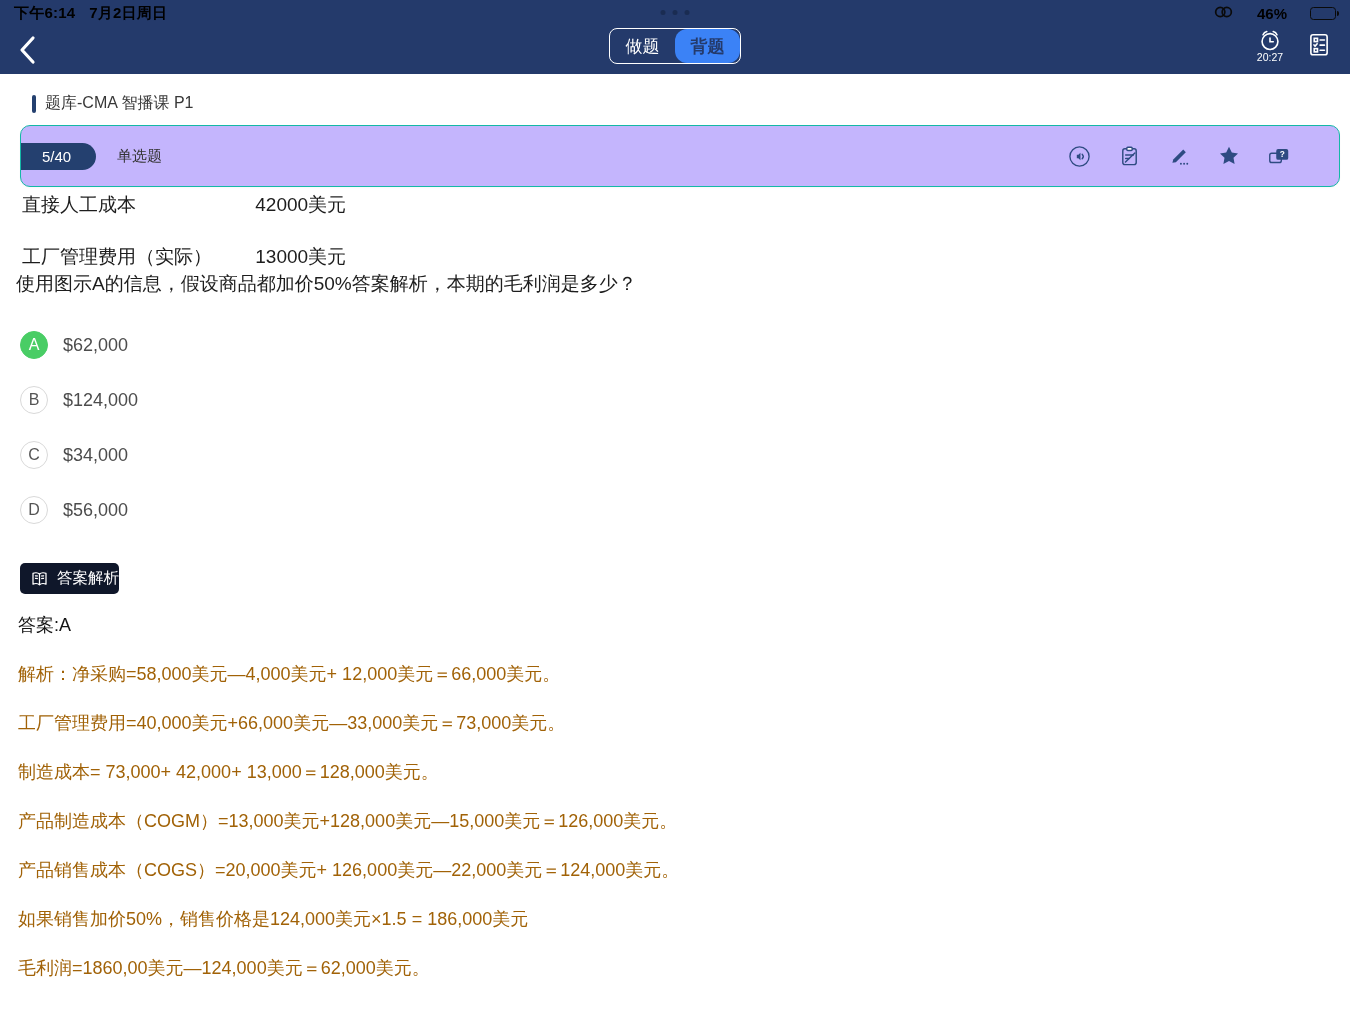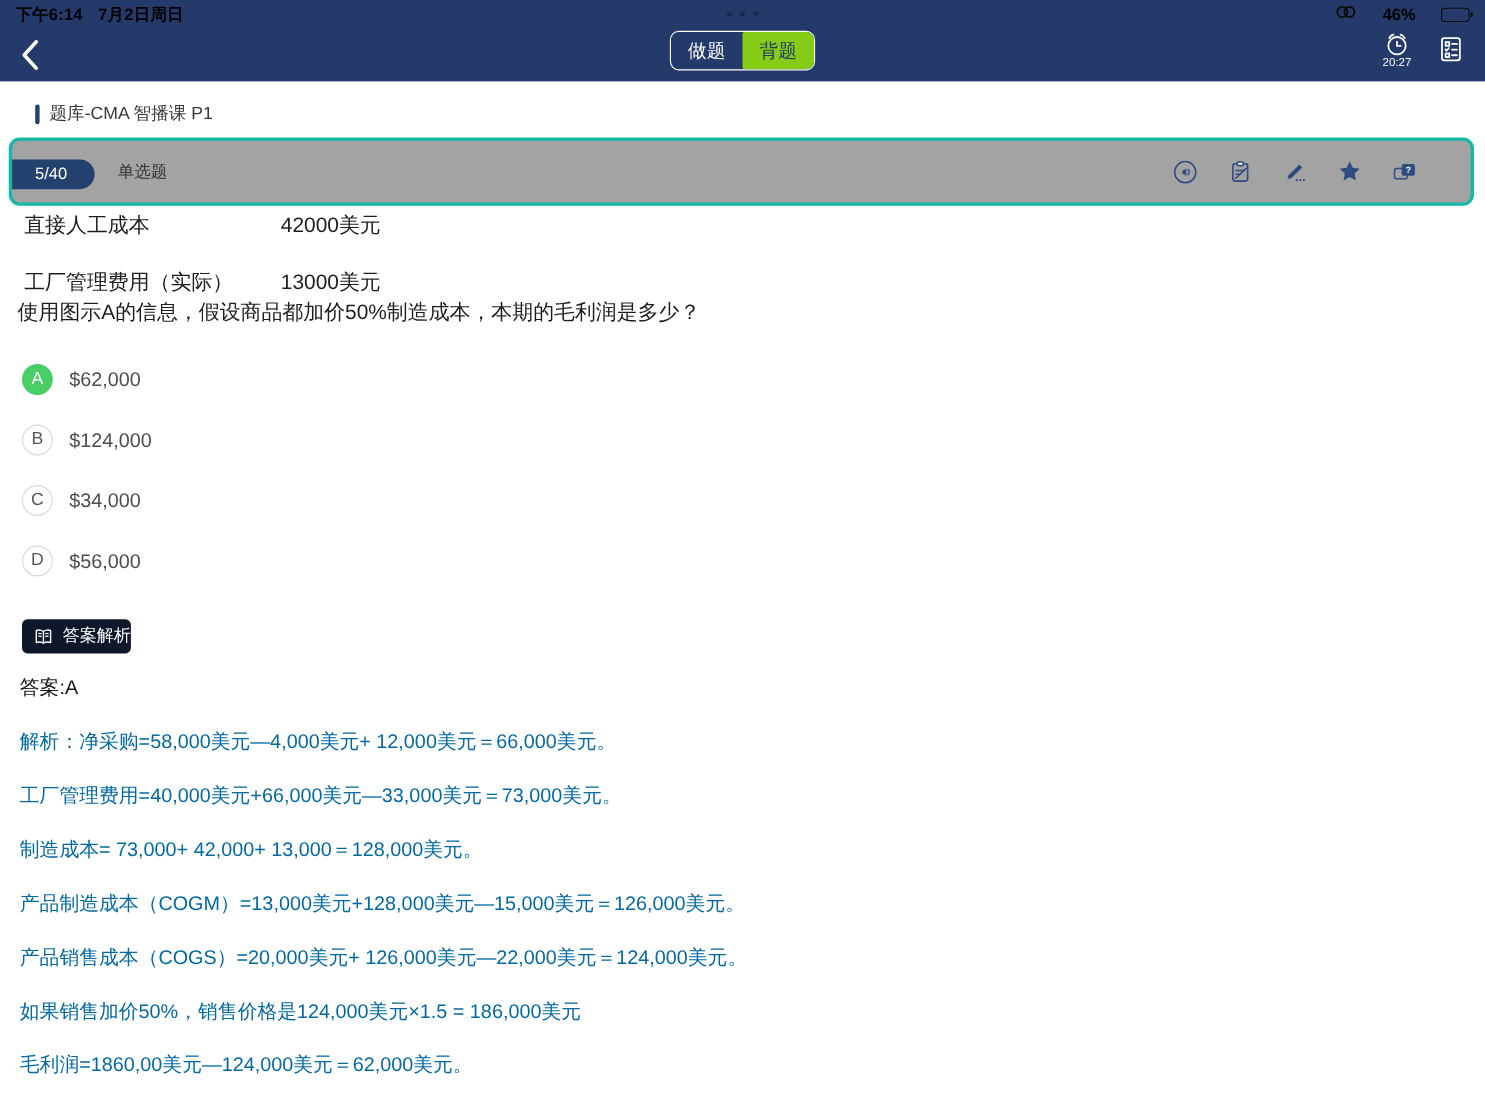--- a/index.html
+++ b/index.html
@@ -23,34 +23,34 @@
   .mt-dots i { width:5px; height:5px; border-radius:50%; background:#1A2C52; }
 
   .navrow { position:absolute; top:26px; left:0; right:0; height:48px; }
   .back-btn { position:absolute; left:12px; top:7px; width:30px; height:34px;
               display:flex; align-items:center; justify-content:center; cursor:pointer; }
   .seg { position:absolute; left:50%; top:2px; transform:translateX(-50%);
          width:132px; height:36px; border:1.5px solid #fff; border-radius:8px;
          display:flex; overflow:hidden; }
   .seg-cell { flex:1; display:flex; align-items:center; justify-content:center;
               font-size:17px; color:#fff; cursor:pointer; }
-  .seg-cell.active { background:#84cc16; color:#243A6B; border-radius:2px; font-weight:400; }
+  .seg-cell.active { background:#3b82f6; color:#243A6B; border-radius:12px; font-weight:700; }
   .nav-right { position:absolute; right:18px; top:2px; display:flex; align-items:flex-start; gap:22px; }
   .alarm-wrap { display:flex; flex-direction:column; align-items:center; cursor:pointer; }
   .alarm-wrap .timer { font-size:10.5px; color:#fff; margin-top:-3px; }
   .sheet-wrap { margin-top:3px; cursor:pointer; }
 
   
   .title-row { position:absolute; top:93px; left:20px; display:flex; align-items:center; gap:9px;padding-left:12px; }
   .title-bar { width:4px; height:18px; background:#24406F; border-radius:2px; }
   .title-text { font-size:16px; color:#383838; }
 
   
-  .qcard { position:absolute; left:8px; right:10px; top:125px; height:62px;
-           background:#a3a3a3; border:3px solid #14b8a6; border-radius:10px;
+  .qcard { position:absolute; left:20px; right:10px; top:125px; height:62px;
+           background:#c4b5fd; border:1px solid #14b8a6; border-radius:10px;
            box-shadow:0 1px 2px rgba(0,0,0,.03); z-index:5;
            display:flex; align-items:center; }
   .badge { position:absolute; left:0; top:17px; height:27px; min-width:75px;
            background:#24406F; color:#fff; font-size:15px;
            border-radius:0 14px 14px 0; display:flex; align-items:center;
            justify-content:center; padding:0 18px 0 14px; }
   .qtype { margin-left:96px; font-size:15px; color:#333; }
   .qicons { margin-left:auto; margin-right:48px; display:flex; gap:26px; align-items:center; }
   .qicons .qi { width:24px; height:24px; display:flex; align-items:center;
                 justify-content:center; cursor:pointer; }
@@ -72,21 +72,21 @@
   .opt-text { margin-left:15px; font-size:18px; color:#4c4c4c; }
 
   .analysis-btn { position:absolute; top:563px; left:20px; height:31px;
                   background:#0f172a; border-radius:5px; display:flex; align-items:center;
                   gap:7px; padding:0 0 0 9px; cursor:pointer; }
   .analysis-btn .btn-label { color:#fff; font-size:15.5px; }
 
   .answer-line { position:absolute; top:613px; left:18px; font-size:18px; color:#141414; }
   .explain { position:absolute; top:662px; left:18px; }
   .explain .xline { font-size:18px; line-height:24px; margin-bottom:25px;
-                    color:#0369a1; white-space:nowrap; }
+                    color:#a16207; white-space:nowrap; }
 </style>
 </head>
 <body>
 
 <div class="screen">
 
   <div class="header">
     <div class="statusbar">
       <div class="sb-left">
         <span>下午6:14</span>
@@ -159,21 +159,21 @@
 
     <div class="data-row row-clip">
       <span class="lbl">直接人工成本</span>
       <span>42000美元</span>
     </div>
     <div class="data-row row-2">
       <span class="lbl">工厂管理费用（实际）</span>
       <span>13000美元</span>
     </div>
 
-    <div class="stem">使用图示A的信息，假设商品都加价50%制造成本，本期的毛利润是多少？</div>
+    <div class="stem">使用图示A的信息，假设商品都加价50%答案解析，本期的毛利润是多少？</div>
 
     <div class="options">
       <div class="option selected">
         <span class="opt-circle">A</span>
         <span class="opt-text">$62,000</span>
       </div>
       <div class="option">
         <span class="opt-circle">B</span>
         <span class="opt-text">$124,000</span>
       </div>

